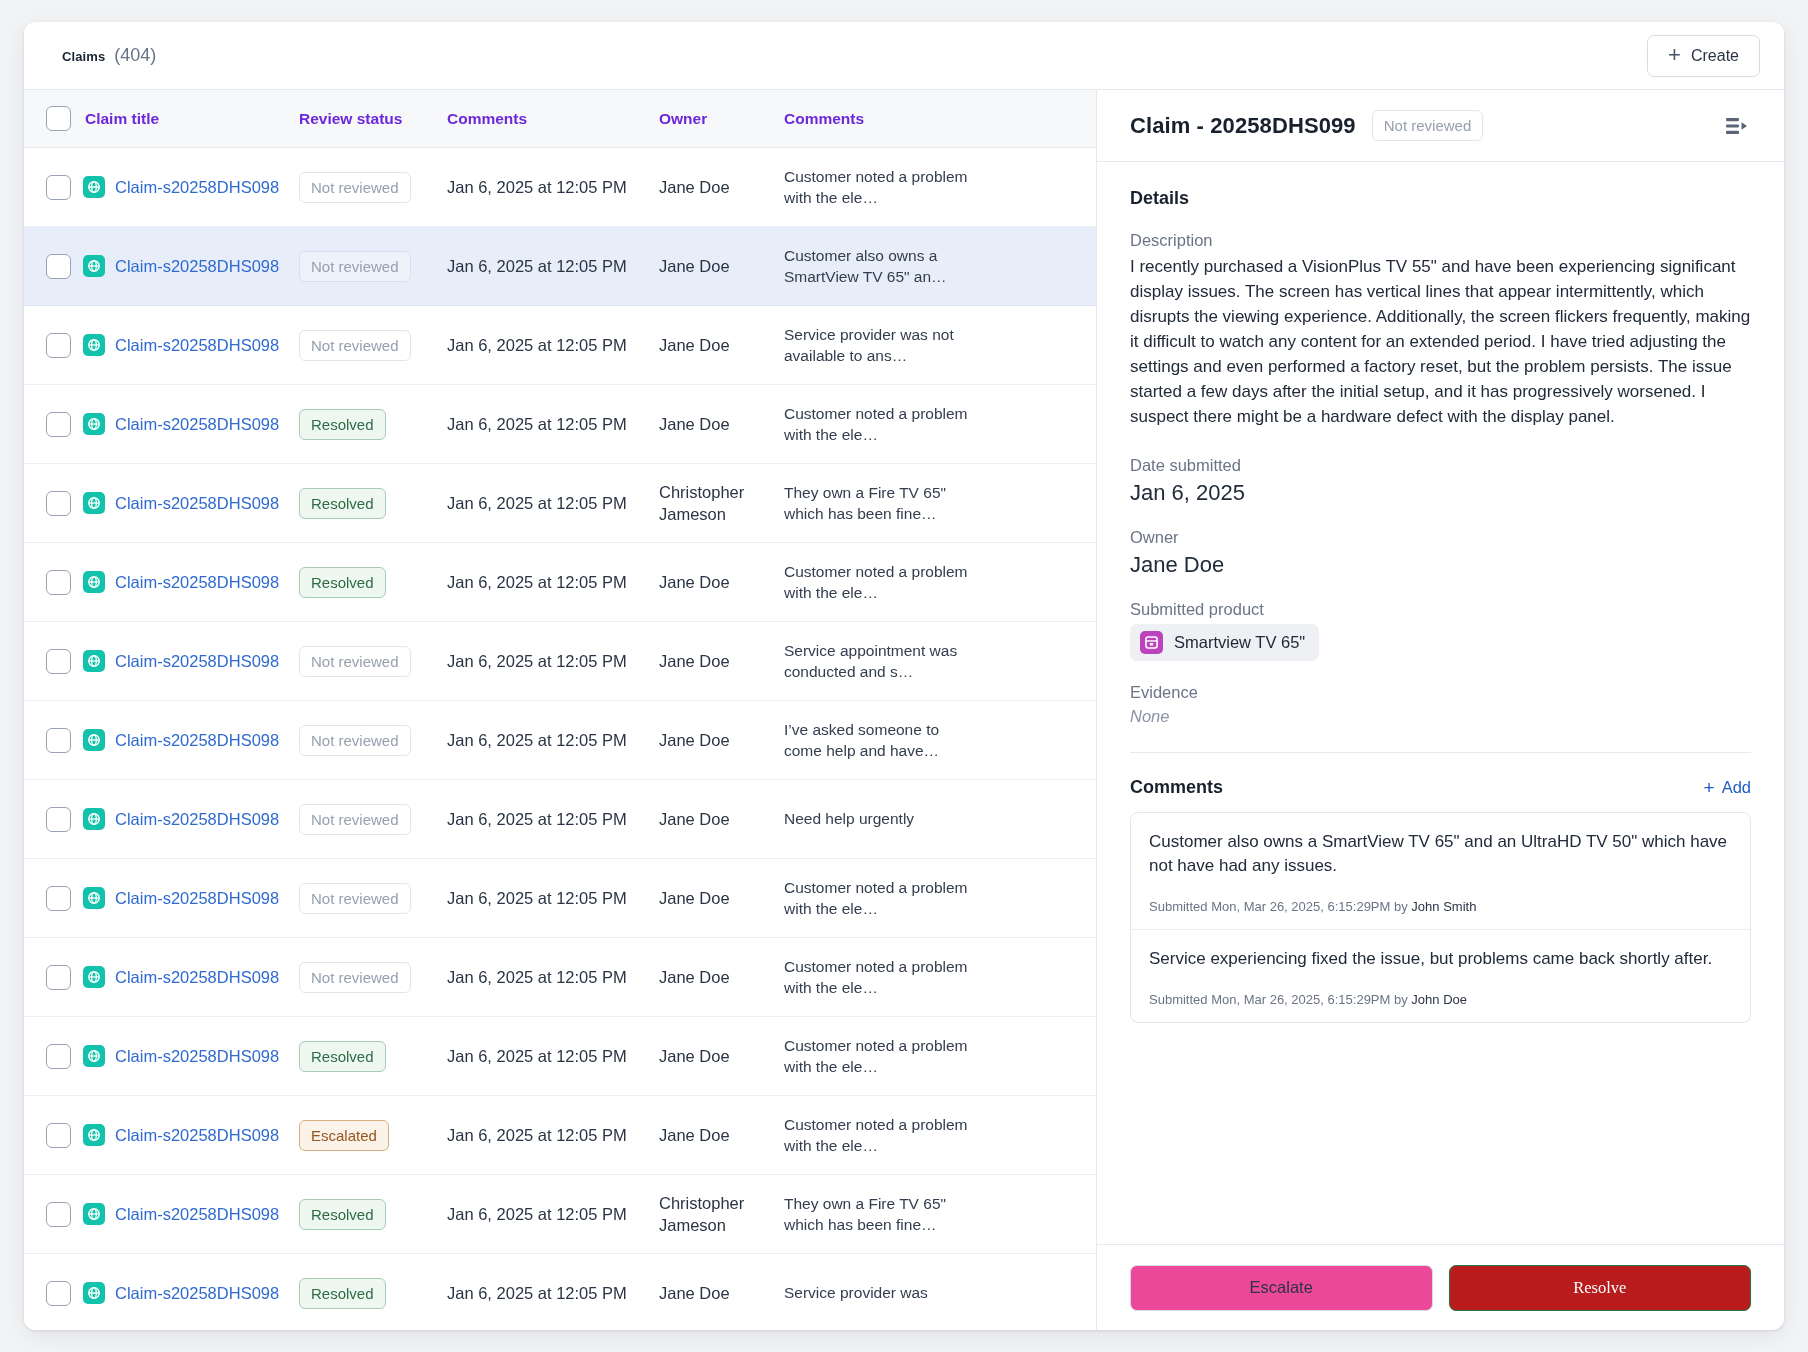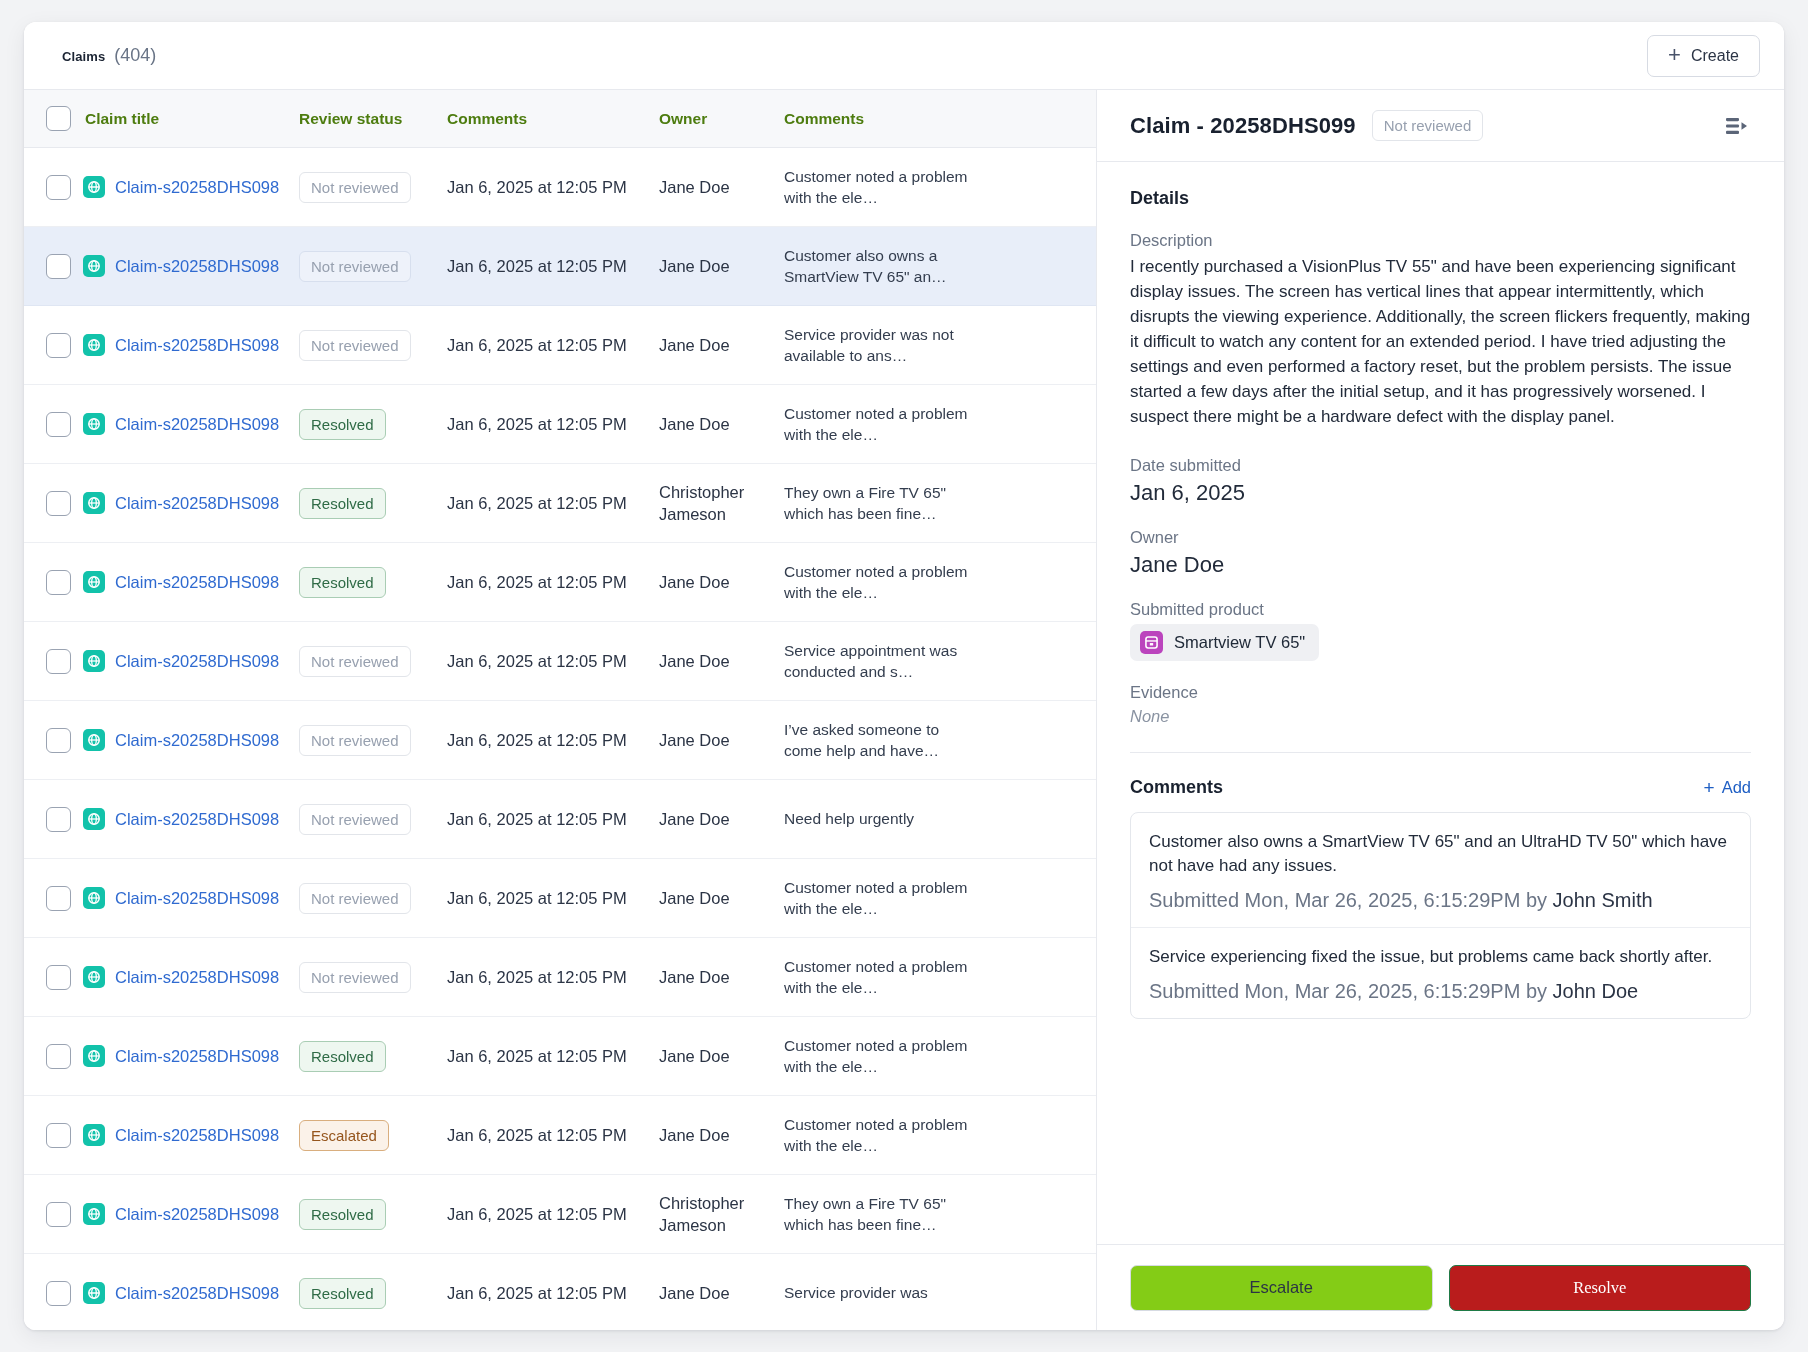--- a/index.html
+++ b/index.html
@@ -64,21 +64,21 @@
     border-right: 1px solid #e7e9ee;
     background: #fff;
     position: relative;
   }
 
   .thead {
     display: flex; align-items: center;
     height: 58px; flex: 0 0 58px;
     background: #f7f8fa;
     border-bottom: 1px solid #e7e9ee;
-    font-size: 15.5px; color: #4d7c0f; font-weight: 600;
+    font-size: 15.5px; color: #6d28d9; font-weight: 600;
   }
   .tbody {
     flex: 1 1 auto;
     overflow: hidden;
     position: relative;
   }
 
   .trow {
     display: flex; align-items: center;
     min-height: 79px;
@@ -193,32 +193,32 @@
     display: flex; align-items: center; gap: 7px;
     background: none; border: none; cursor: pointer;
     color: #1f5fc4; font-size: 16.5px; font-family: inherit;
   }
   .add-btn .plus { font-size: 19px; line-height: 1; }
 
   .comment-list { border: 1px solid #e4e7ec; border-radius: 8px; overflow: hidden; }
   .comment-item { padding: 17px 18px 15px 18px; border-bottom: 1px solid #eceef2; }
   .comment-item:last-child { border-bottom: none; }
   .comment-body { font-size: 17px; color: #222b3a; line-height: 1.42; }
-  .comment-meta { font-size: 20px; color: #6b7586; margin-top: 11px; }
+  .comment-meta { font-size: 13px; color: #6b7586; margin-top: 21px; }
   .comment-meta .author { color: #2b3445; }
 
   .detail-foot {
     flex: 0 0 86px; height: 86px;
     border-top: 1px solid #e7e9ee;
     display: flex; align-items: center; gap: 16px;
     padding: 0 33px;
   }
   .btn-escalate {
     flex: 1 1 0; height: 46px;
-    background: #84cc16; border: 1px solid #d7dbe3; border-radius: 7px;
+    background: #ec4899; border: 1px solid #d7dbe3; border-radius: 7px;
     font-size: 16.5px; color: #2b3445; cursor: pointer; font-family: inherit;
   }
   .btn-resolve {
     flex: 1 1 0; height: 46px;
     background: #b91c1c; border: 1px solid #1f7a46; border-radius: 7px;
     font-size: 16.5px; color: #fff; cursor: pointer; font-family: Liberation Serif, serif; text-align: center;
   }
 </style>
 </head>
 <body>

